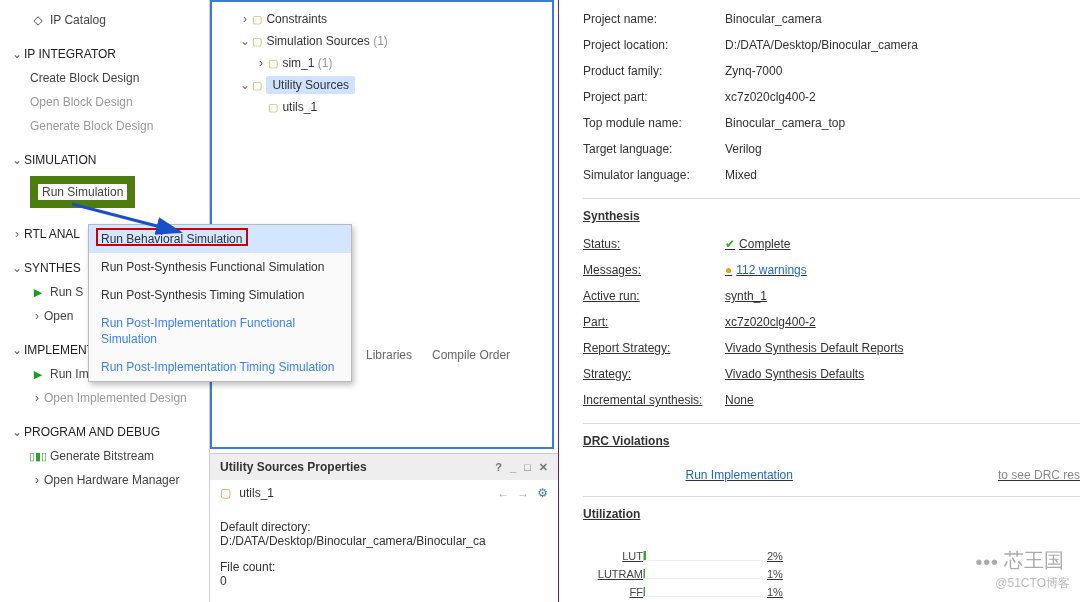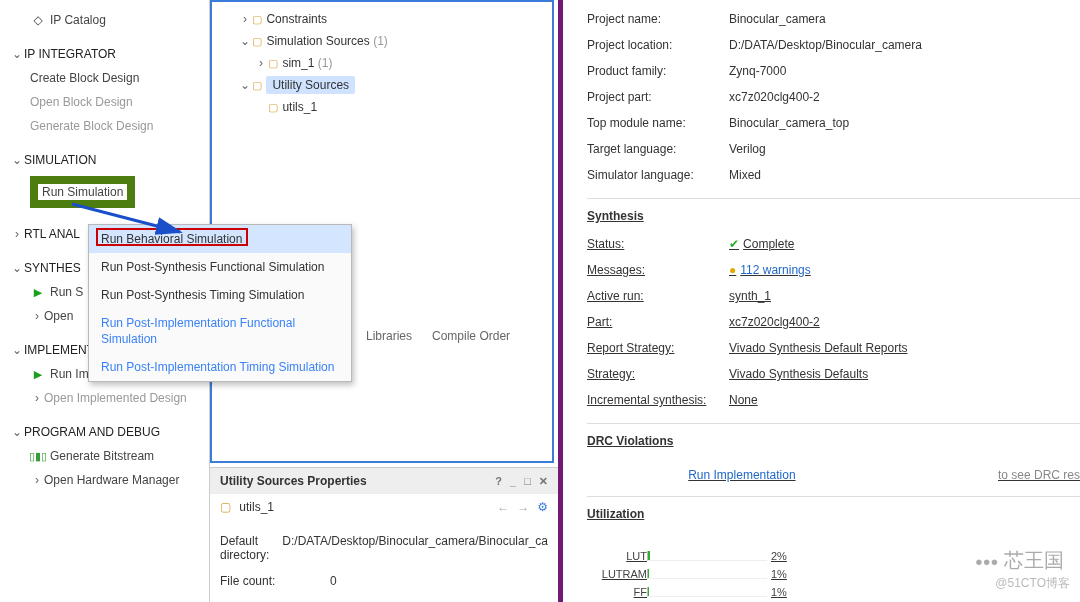--- a/index.html
+++ b/index.html
@@ -22,36 +22,36 @@
   
   .mid { width: 348px; display: flex; flex-direction: column; }
   .sources { flex: 1; border: 2px solid #3b7bd9; padding: 6px 10px; margin: 0 4px 0 0; background: #fff; }
   .tree-row { display: flex; align-items: center; padding: 2px 0; line-height: 18px; }
   .tree-row .exp { width: 14px; text-align: center; color: #666; }
   .tree-row .fld { color: #d9a03b; font-size: 11px; margin-right: 4px; }
   .tree-row .sel { background: #cfe2ff; padding: 0 6px; border-radius: 2px; }
   .tree-indent-1 { padding-left: 16px; }
   .tree-indent-2 { padding-left: 32px; }
   .tree-gray { color: #999; }
-  .src-tabs { position: absolute; left: 340px; top: 329px; display: flex; gap: 20px; color: #666; }
+  .src-tabs { position: absolute; left: 340px; top: 348px; display: flex; gap: 20px; color: #666; }
   
   
   .props { border-top: 1px solid #ccc; margin-top: 4px; }
   .props-hdr { display: flex; align-items: center; justify-content: space-between; background: #eee; padding: 6px 10px; font-weight: bold; }
   .props-tools { display: flex; gap: 8px; color: #777; font-size: 11px; }
   .props-row { display: flex; align-items: center; padding: 6px 10px; gap: 8px; }
   .props-row .arr { color: #aaa; }
   .gear { color: #3b7bd9; }
   .props-body { padding: 8px 10px; }
-  .prop-line { display: flex; padding: 6px 0; }
+  .prop-line { display: flex; padding: 6px 0; flex-direction: column; }
   .prop-k { width: 110px; color: #333; }
   .prop-v { color: #333; }
   
   
-  .right { flex: 1; border-left: 5px solid #701a75; padding: 6px 0 0 24px; position: relative; }
+  .right { flex: 1; border-left: 1px solid #701a75; padding: 6px 0 0 24px; position: relative; }
   .kv { display: flex; padding: 4px 0; line-height: 18px; }
   .kv .k { width: 142px; color: #333; }
   .kv .v { color: #333; }
   .link { color: #2168c9; }
   .sec { border-top: 1px solid #ddd; margin-top: 10px; padding-top: 10px; text-decoration: underline; }
   .sec-title { font-weight: bold; padding-bottom: 8px; }
   .check { color: #2bb02b; margin-right: 4px; }
   .warn { color: #e0a800; margin-right: 4px; }
   .util-bars { padding-top: 18px; }
   .ubar { display: flex; align-items: center; height: 18px; font-size: 11px; }

